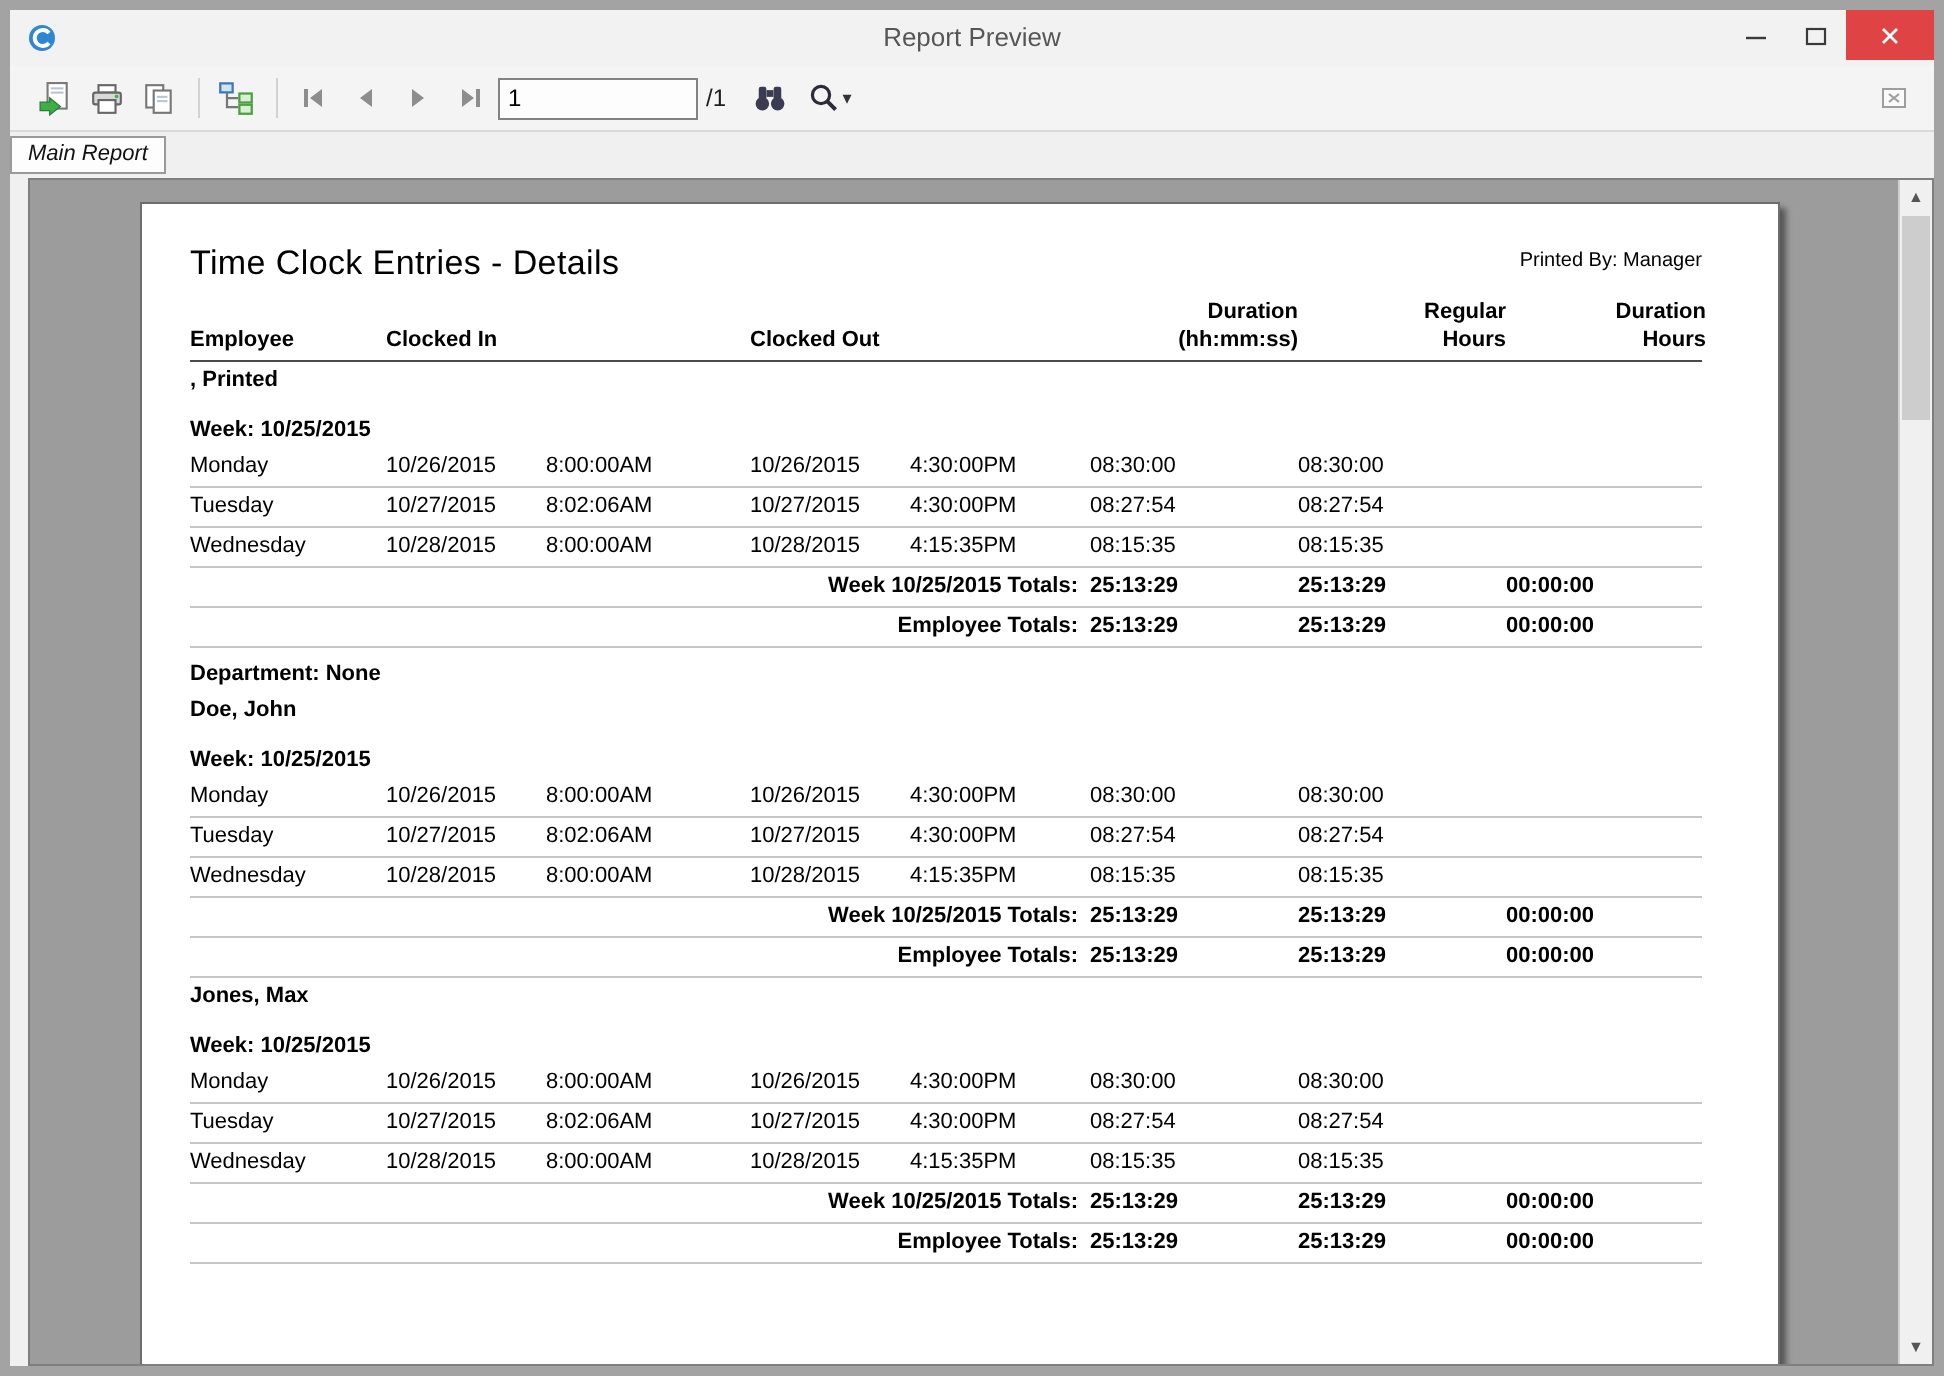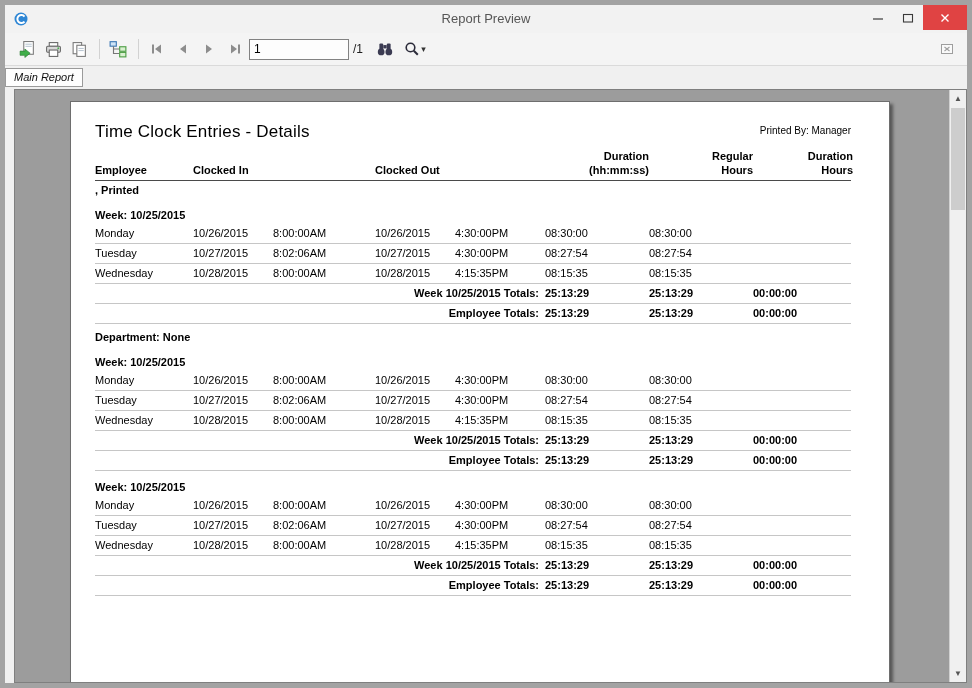--- a/index.html
+++ b/index.html
@@ -270,20 +270,23 @@
             </div>
             <div class="rrow totals-row">
               <div class="t-label b">Employee Totals:</div>
               <div class="num b">25:13:29</div>
               <div class="num b">25:13:29</div>
               <div class="num b">00:00:00</div>
             </div>
             <div class="rrow dept-row">
               <div class="c-full b">Department: None</div>
             </div>
+            <div class="rrow emp-row">
+              <div class="c-full b">Doe, John</div>
+            </div>
             <div class="rrow week-row">
               <div class="c-full b">Week: 10/25/2015</div>
             </div>
             <div class="rrow data-row">
               <div>Monday</div>
               <div>10/26/2015</div>
               <div>8:00:00AM</div>
               <div>10/26/2015</div>
               <div>4:30:00PM</div>
               <div class="num">08:30:00</div>
@@ -314,20 +317,23 @@
               <div class="t-label b">Week 10/25/2015 Totals:</div>
               <div class="num b">25:13:29</div>
               <div class="num b">25:13:29</div>
               <div class="num b">00:00:00</div>
             </div>
             <div class="rrow totals-row">
               <div class="t-label b">Employee Totals:</div>
               <div class="num b">25:13:29</div>
               <div class="num b">25:13:29</div>
               <div class="num b">00:00:00</div>
+            </div>
+            <div class="rrow emp-row">
+              <div class="c-full b">Jones, Max</div>
             </div>
             <div class="rrow week-row">
               <div class="c-full b">Week: 10/25/2015</div>
             </div>
             <div class="rrow data-row">
               <div>Monday</div>
               <div>10/26/2015</div>
               <div>8:00:00AM</div>
               <div>10/26/2015</div>
               <div>4:30:00PM</div>

